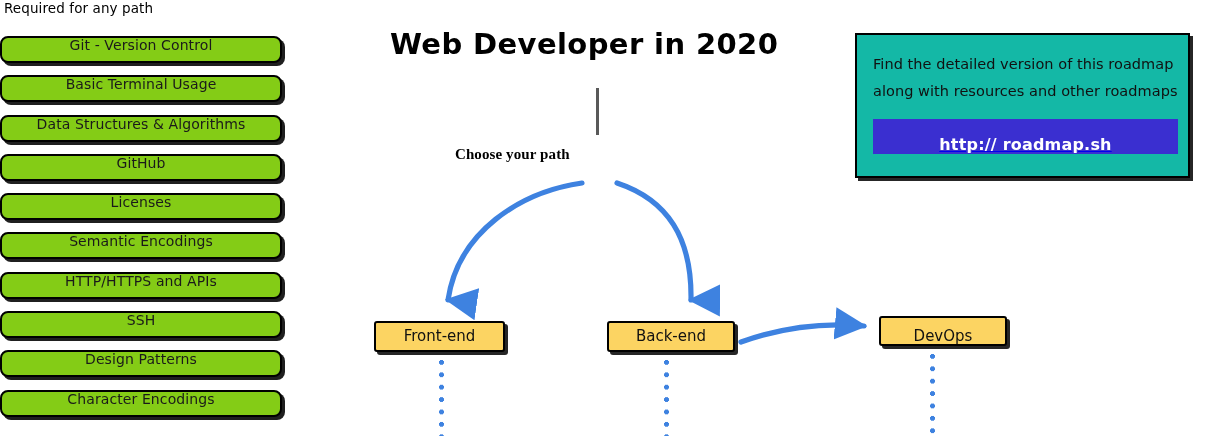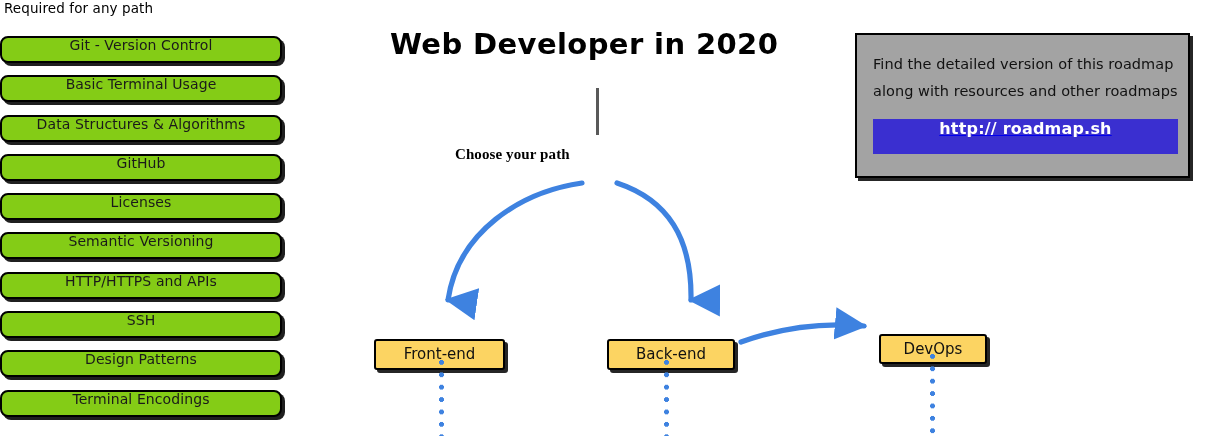--- a/index.html
+++ b/index.html
@@ -110,53 +110,52 @@
   .path-node {
     position: absolute;
     background: #fcd462;
     border: 2.5px solid #000000;
     border-radius: 3px;
     box-sizing: border-box;
     box-shadow: 3px 3px 0px 0px rgba(0,0,0,0.85);
     display: flex;
     align-items: center;
     justify-content: center;
-    margin-top: 18px;
   }
   .path-node-label {
     font-size: 15px;
     font-weight: 500;
     color: #111111;
     white-space: nowrap;
     line-height: 1;
   }
   #node-frontend { left: 374px; top: 321px; width: 131px; height: 31px; }
   #node-backend  { left: 607px; top: 321px; width: 128px; height: 31px; }
-  #node-devops   { left: 879px; top: 316px; width: 108px; height: 30px; }
+  #node-devops   { left: 879px; top: 316px; width: 128px; height: 30px; align-items: flex-end; }
 
   
   .dotted-stem {
     position: absolute;
     width: 5px;
     background-image: radial-gradient(circle at 2.5px 2.5px, #3e82e0 2.5px, rgba(0,0,0,0) 2.6px);
     background-size: 5px 12.4px;
     background-repeat: repeat-y;
   }
   #stem-frontend { left: 439px; top: 360px; height: 76px; }
   #stem-backend  { left: 664px; top: 360px; height: 76px; }
   #stem-devops   { left: 930px; top: 354px; height: 82px; }
 
   
   #info-card {
     position: absolute;
     left: 855px;
     top: 33px;
     width: 335px;
     height: 145px;
-    background: #a3a3a3;
+    background: #14b8a6;
     border: 2.5px solid #000000;
     box-sizing: border-box;
     box-shadow: 3px 3px 0px 0px rgba(0,0,0,0.85);
   }
   .info-line {
     position: absolute;
     left: 16px;
     width: 303px;
     font-size: 14.5px;
     font-weight: 500;
@@ -167,21 +166,21 @@
   #info-line-1 { top: 21px; }
   #info-line-2 { top: 48px; }
   #roadmap-link-button {
     position: absolute;
     left: 16px;
     top: 84px;
     width: 305px;
     height: 35px;
     background: #3a2fd0;
     display: flex;
-    align-items: flex-start;
+    align-items: flex-end;
     justify-content: center;
     cursor: pointer;
   }
   #roadmap-link-label {
     font-size: 16px;
     font-weight: 700;
     color: #ffffff;
     letter-spacing: 0.2px;
     white-space: nowrap;
   }
@@ -202,33 +201,33 @@
     <div class="req-item">
       <span class="req-label">Data Structures &amp; Algorithms</span>
     </div>
     <div class="req-item">
       <span class="req-label">GitHub</span>
     </div>
     <div class="req-item">
       <span class="req-label">Licenses</span>
     </div>
     <div class="req-item">
-      <span class="req-label">Semantic Versioning</span>
+      <span class="req-label">Semantic Encodings</span>
     </div>
     <div class="req-item">
       <span class="req-label">HTTP/HTTPS and APIs</span>
     </div>
     <div class="req-item">
       <span class="req-label">SSH</span>
     </div>
     <div class="req-item">
       <span class="req-label">Design Patterns</span>
     </div>
     <div class="req-item">
-      <span class="req-label">Terminal Encodings</span>
+      <span class="req-label">Character Encodings</span>
     </div>
   </div>
 </div>
 
 <div id="roadmap-title">Web Developer in 2020</div>
 
 <div id="trunk-line"></div>
 
 <div id="choose-path-label">Choose your path</div>
 

